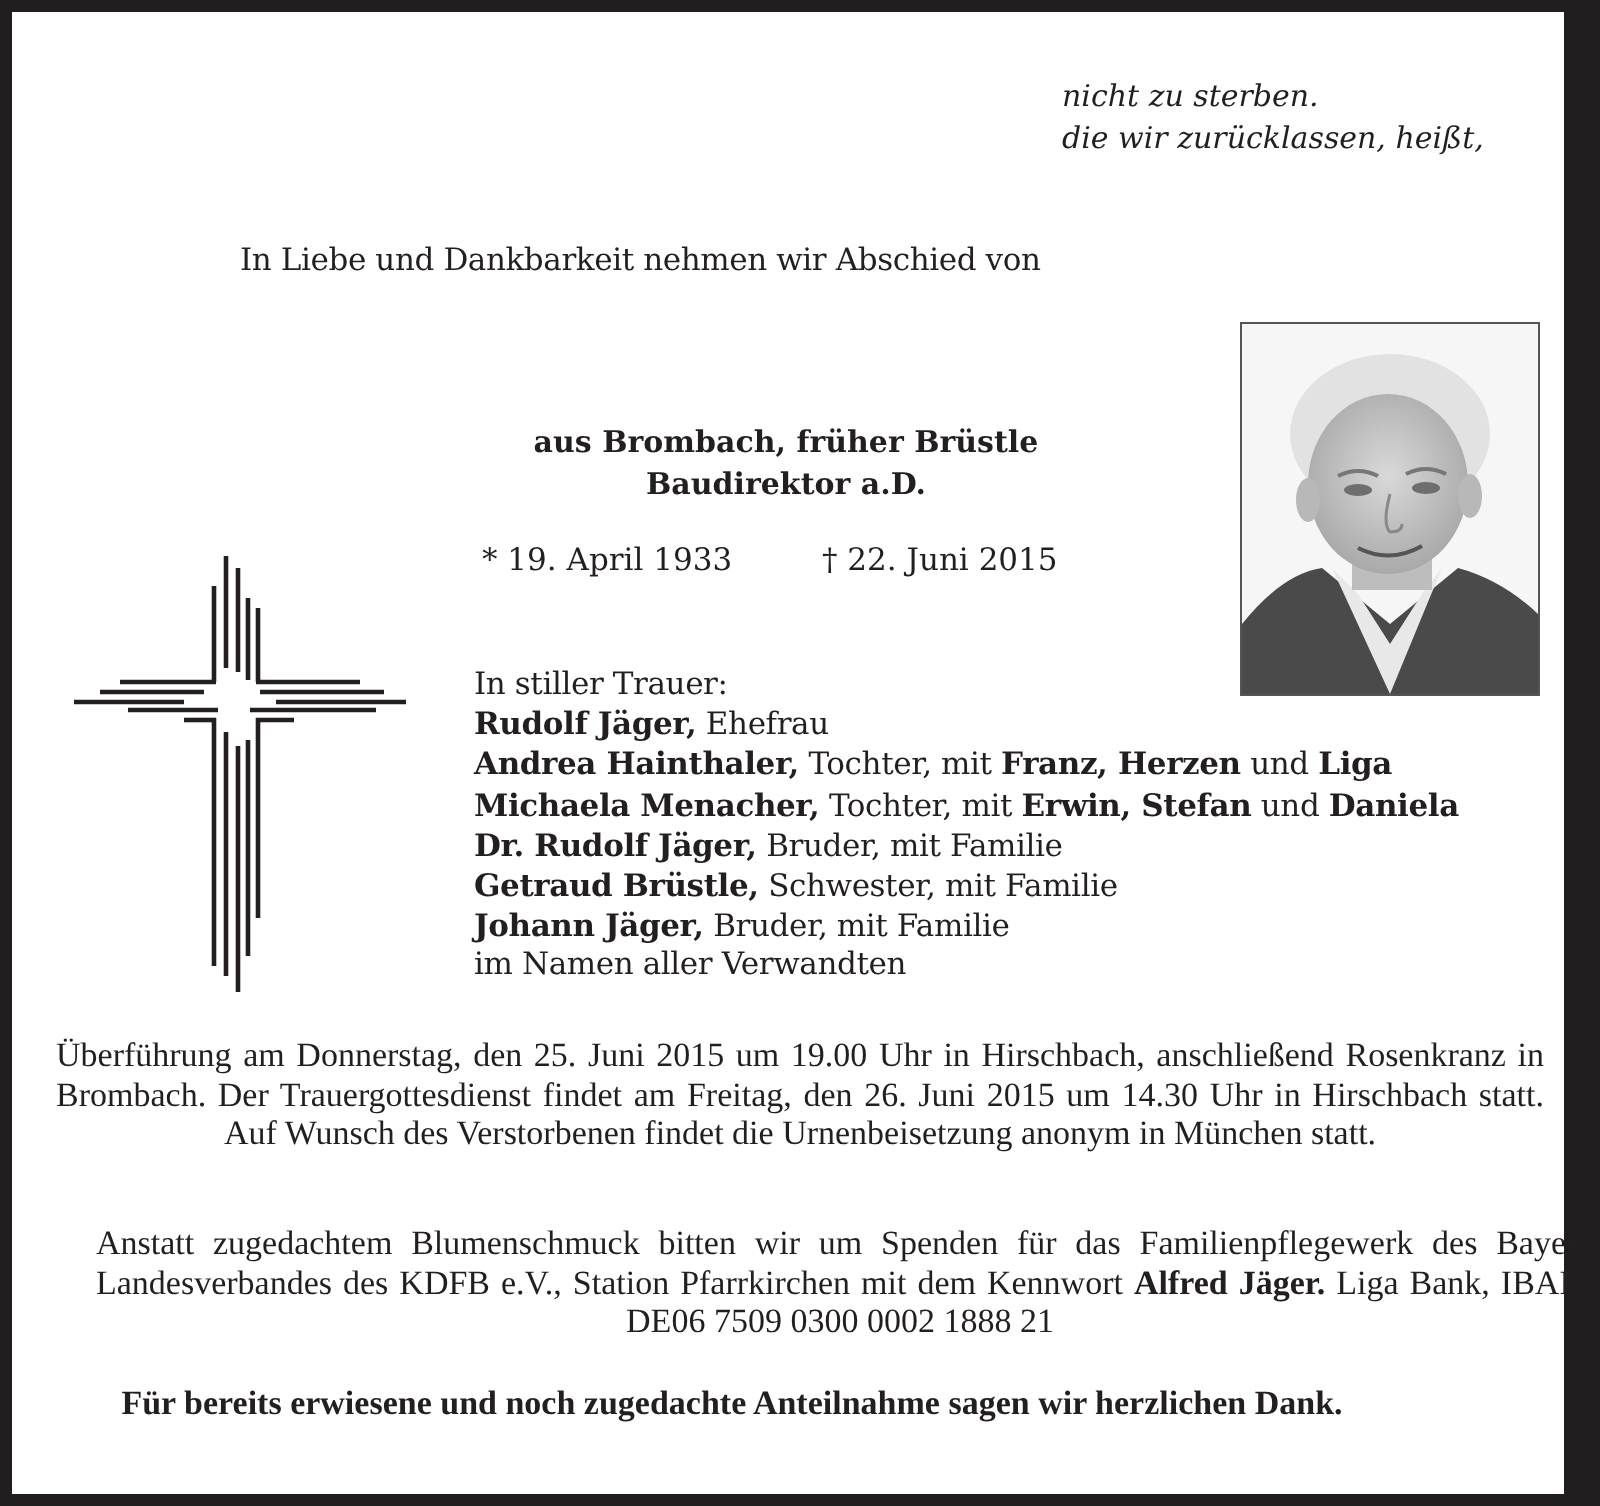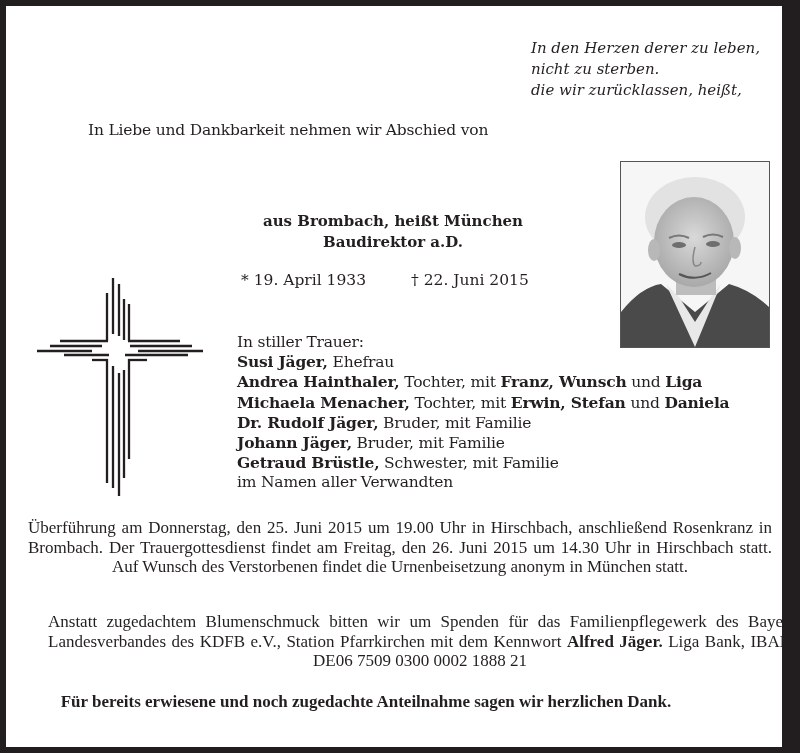--- a/index.html
+++ b/index.html
@@ -24,21 +24,21 @@
       font-size: 15px;
       line-height: 21px;
       color: #231f20;
       white-space: nowrap;
     }
     .intro {
       position: absolute;
       left: 0; width: 736px;
       top: 115px;
       text-align: left;
-      padding-left: 82px;
+      padding-left: 114px;
       box-sizing: border-box;
       font-size: 15.5px;
       letter-spacing: -0.2px;
       white-space: nowrap;
     }
     .name {
       position: absolute;
       left: 198px; top: 152px;
       font-size: 40px;
       font-family: "Liberation Serif", "DejaVu Serif", serif;
@@ -111,28 +111,27 @@
       font-size: 17px;
       white-space: nowrap;
     }
   </style>
 </head>
 <body>
 
 <div class="page">
 
   <div class="motto">
-    <div>In den Herzen derer zu leben,</div>
     <div>nicht zu sterben.</div>
     <div>die wir zurücklassen, heißt,</div>
   </div>
 
   <div class="intro">In Liebe und Dankbarkeit nehmen wir Abschied von</div>
 
-  <div class="sub origin">aus Brombach, heißt München</div>
+  <div class="sub origin">aus Brombach, früher Brüstle</div>
   <div class="sub title">Baudirektor a.D.</div>
   <div class="dates birth">* 19. April 1933</div>
   <div class="dates death">† 22. Juni 2015</div>
 
   <div class="photo">
     <svg width="148" height="185" viewBox="0 0 148 185">
       <defs>
         <radialGradient id="face" cx="50%" cy="45%" r="55%">
           <stop offset="0%" stop-color="#d9d9d9"></stop>
           <stop offset="100%" stop-color="#a9a9a9"></stop>
@@ -188,26 +187,26 @@
       <line x1="101" y1="353" x2="101" y2="477"></line>
       <line x1="107" y1="360" x2="107" y2="482"></line>
       <line x1="113" y1="367" x2="113" y2="490"></line>
       <line x1="118" y1="364" x2="118" y2="472"></line>
       <line x1="123" y1="353" x2="123" y2="453"></line>
     </svg>
   </div>
 
   <div class="mourners">
     <div>In stiller Trauer:</div>
-    <div><b>Susi Jäger,</b><span> Ehefrau</span></div>
-    <div><b>Andrea Hainthaler,</b><span> Tochter, mit </span><b>Franz,</b><b> Wunsch</b><span> und </span><b>Liga</b></div>
+    <div><b>Rudolf Jäger,</b><span> Ehefrau</span></div>
+    <div><b>Andrea Hainthaler,</b><span> Tochter, mit </span><b>Franz,</b><b> Herzen</b><span> und </span><b>Liga</b></div>
     <div><b>Michaela Menacher,</b><span> Tochter, mit </span><b>Erwin,</b><b> Stefan</b><span> und </span><b>Daniela</b></div>
     <div><b>Dr. Rudolf Jäger,</b><span> Bruder, mit Familie</span></div>
+    <div><b>Getraud Brüstle,</b><span> Schwester, mit Familie</span></div>
     <div><b>Johann Jäger,</b><span> Bruder, mit Familie</span></div>
-    <div><b>Getraud Brüstle,</b><span> Schwester, mit Familie</span></div>
     <div>im Namen aller Verwandten</div>
   </div>
 
   <div class="para funeral">Überführung am Donnerstag, den 25. Juni 2015 um 19.00 Uhr in Hirschbach, anschließend Rosenkranz in Brombach. Der Trauergottesdienst findet am Freitag, den 26. Juni 2015 um 14.30 Uhr in Hirschbach statt. Auf Wunsch des Verstorbenen findet die Urnenbeisetzung anonym in München statt.</div>
 
   <div class="para donation"><span>Anstatt zugedachtem Blumenschmuck bitten wir um Spenden für das Familienpflegewerk des Bayer. Landesverbandes des KDFB e.V., Station Pfarrkirchen mit dem Kennwort </span><b>Alfred Jäger.</b><span> Liga Bank, IBAN DE06 7509 0300 0002 1888 21</span></div>
 
   <div class="thanks">Für bereits erwiesene und noch zugedachte Anteilnahme sagen wir herzlichen Dank.</div>
 
 </div>

